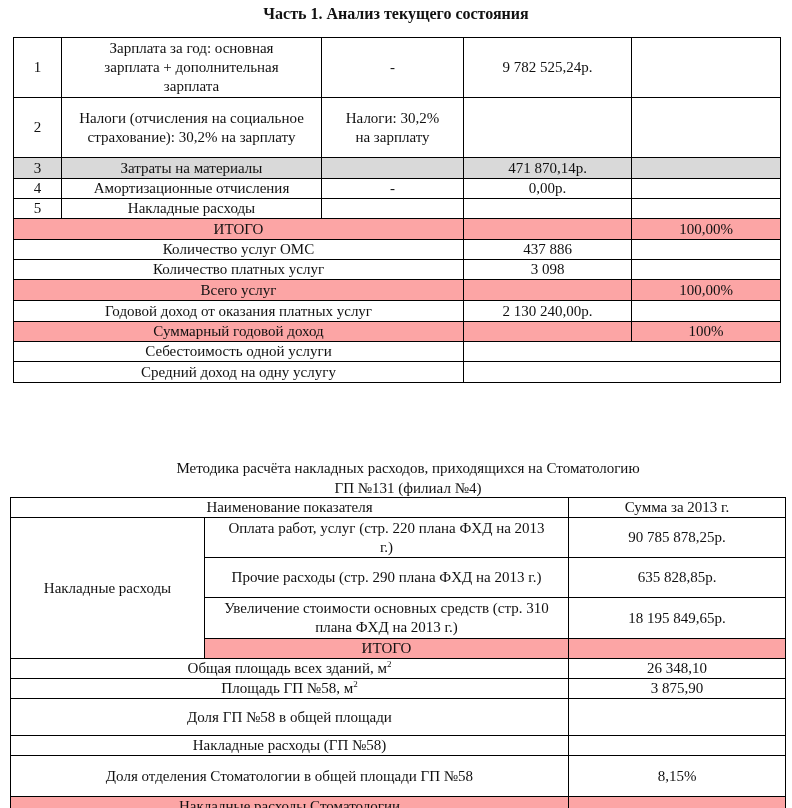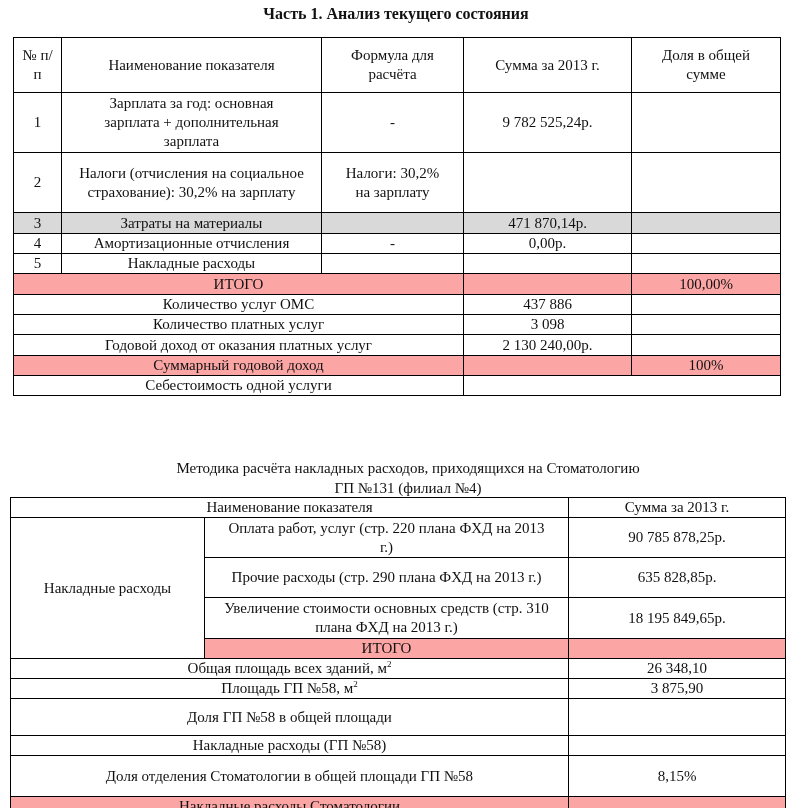--- a/index.html
+++ b/index.html
@@ -24,27 +24,20 @@
 
 <table id="t1">
   <colgroup>
     <col style="width:48px">
       <col style="width:260px">
       <col style="width:142px">
       <col style="width:168px">
       <col style="width:149px">
   </colgroup>
   <tbody>
-      <tr style="height:55px">
-    <td style="padding:0 6px">№ п/п</td>
-    <td>Наименование показателя</td>
-    <td style="padding:0 22px">Формула для расчёта</td>
-    <td>Сумма за 2013 г.</td>
-    <td style="padding:0 18px">Доля в общей сумме</td>
-  </tr>
   <tr style="height:60px">
     <td>1</td>
     <td style="padding:0 22px">Зарплата за год: основная зарплата + дополнительная зарплата</td>
     <td>-</td>
     <td>9 782 525,24р.</td>
     <td></td>
   </tr>
   <tr style="height:60px">
     <td>2</td>
     <td style="padding:10px 6px">Налоги (отчисления на социальное страхование): 30,2% на зарплату</td>
@@ -82,31 +75,40 @@
     <td colspan="3">Количество услуг ОМС</td>
     <td>437 886</td>
     <td></td>
   </tr>
   <tr style="height:20px">
     <td colspan="3">Количество платных услуг</td>
     <td>3 098</td>
     <td></td>
   </tr>
   <tr style="height:21px">
+    <td colspan="3" class="shade2">Всего услуг</td>
+    <td class="shade2"></td>
+    <td class="shade2">100,00%</td>
+  </tr>
+  <tr style="height:21px">
     <td colspan="3">Годовой доход от оказания платных услуг</td>
     <td>2 130 240,00р.</td>
     <td></td>
   </tr>
   <tr style="height:20px">
     <td colspan="3" class="shade2">Суммарный годовой доход</td>
     <td class="shade2"></td>
     <td class="shade2">100%</td>
   </tr>
   <tr style="height:20px">
     <td colspan="3">Себестоимость одной услуги</td>
+    <td colspan="2"></td>
+  </tr>
+  <tr style="height:21px">
+    <td colspan="3">Средний доход на одну услугу</td>
     <td colspan="2"></td>
   </tr>
 </tbody>
   </table>
 
 <div class="caption" style="top:458px">Методика расчёта накладных расходов, приходящихся на Стоматологию</div>
 <div class="caption" style="top:478px">ГП №131 (филиал №4)</div>
 
 <table id="t2">
   <colgroup>

